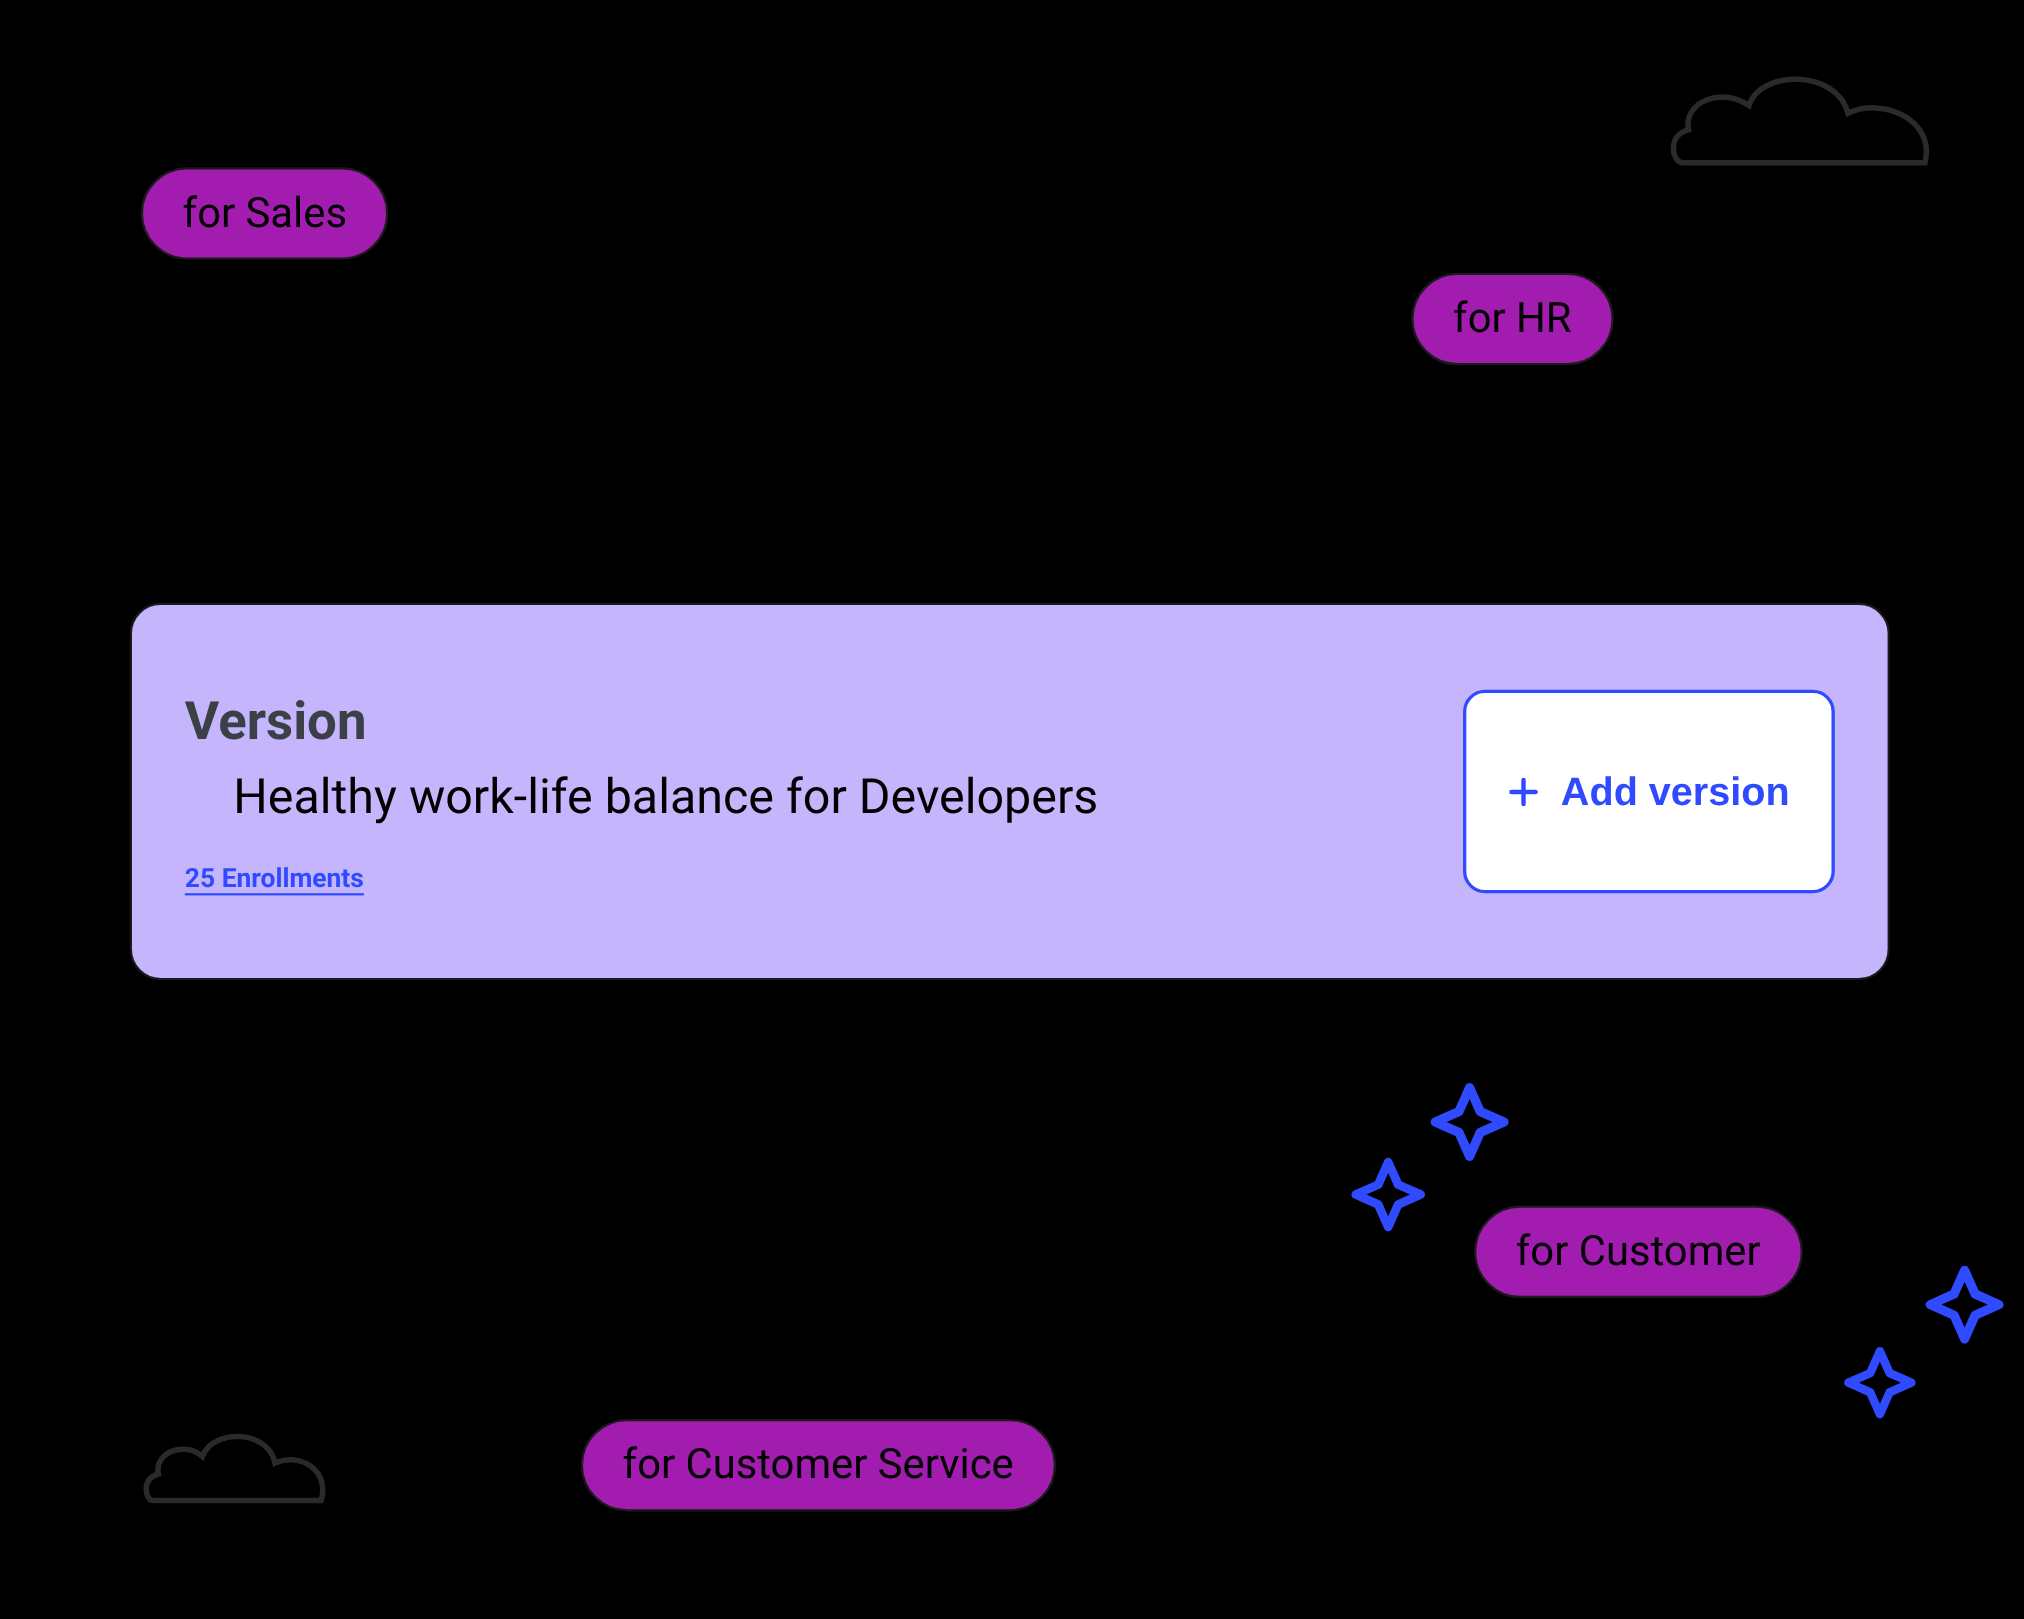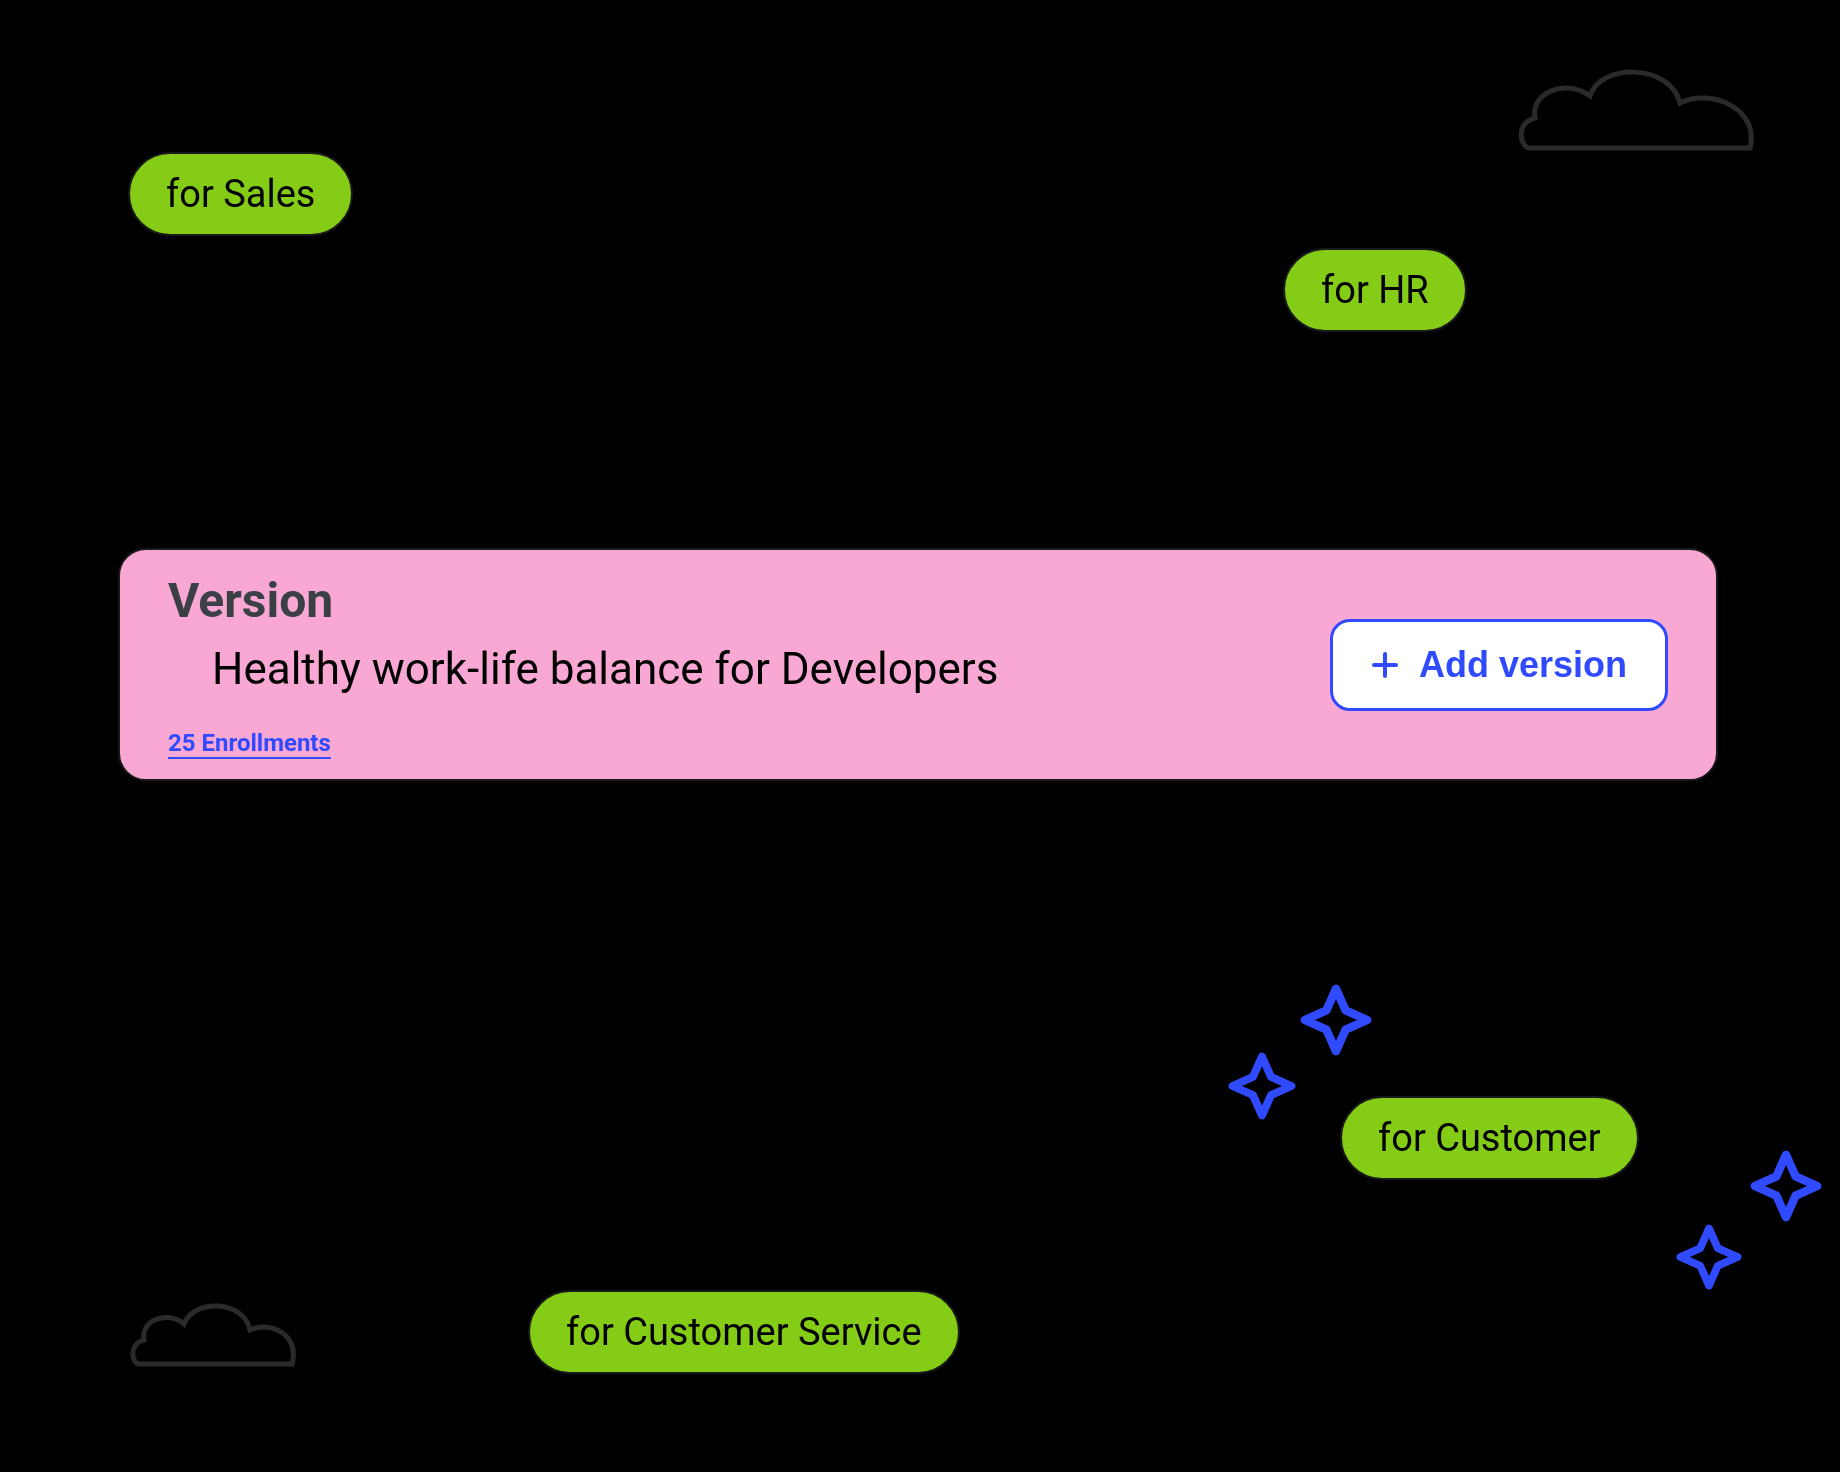--- a/index.html
+++ b/index.html
@@ -17,21 +17,21 @@
     }
     .canvas {
       position: absolute;
       top: 0;
       left: 0;
       width: 1840px;
       height: 1472px;
     }
     .pill {
       position: absolute;
-      background: #84cc16;
+      background: #a21caf;
       border: 2px solid #1a1a1a;
       border-radius: 999px;
       padding: 18px 36px;
       font-size: 38px;
       color: #000000;
       font-weight: 400;
       white-space: nowrap;
     }
     .pill-sales {
       top: 152px;
@@ -47,26 +47,25 @@
     }
     .pill-customer-service {
       top: 1290px;
       left: 528px;
     }
     .version-card {
       position: absolute;
       top: 548px;
       left: 118px;
       width: 1600px;
-      background: #f9a8d4;
+      background: #c4b5fd;
       border: 2px solid #1a1a1a;
       border-radius: 28px;
-      padding: 22px 48px;
+      padding: 77px 48px;
       display: flex;
-      align-items: center;
       justify-content: space-between;
     }
     .version-content {
       display: flex;
       flex-direction: column;
       gap: 14px;
     }
     .version-heading {
       font-size: 48px;
       font-weight: 700;

